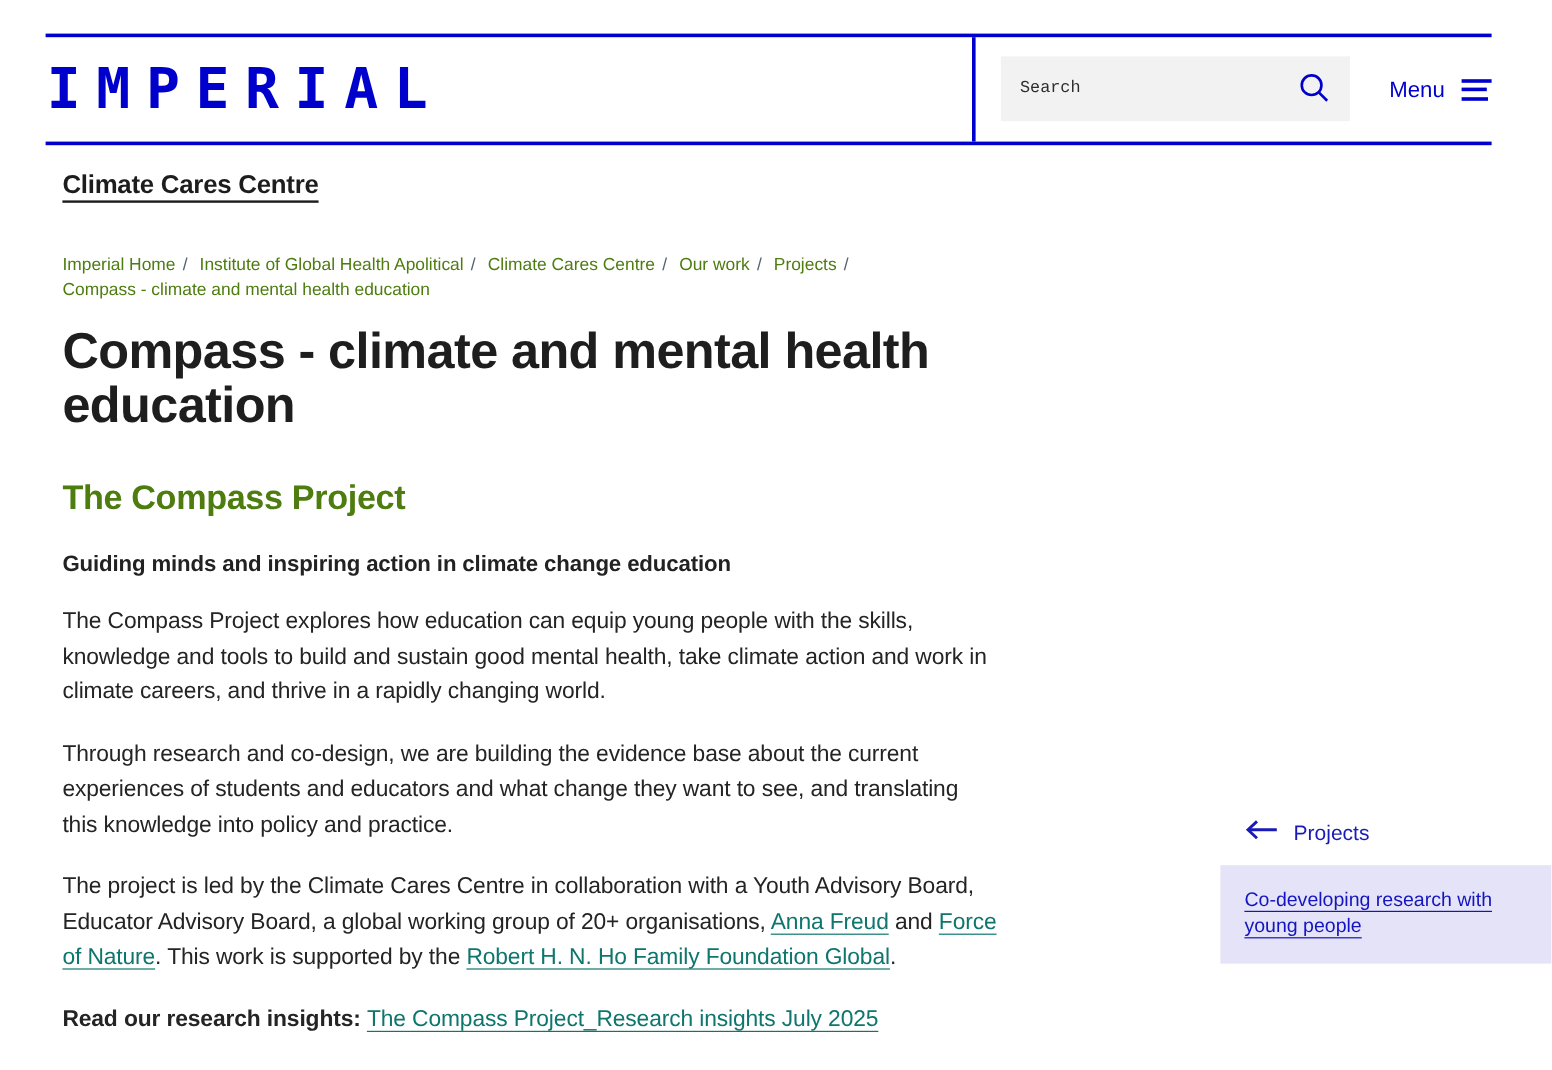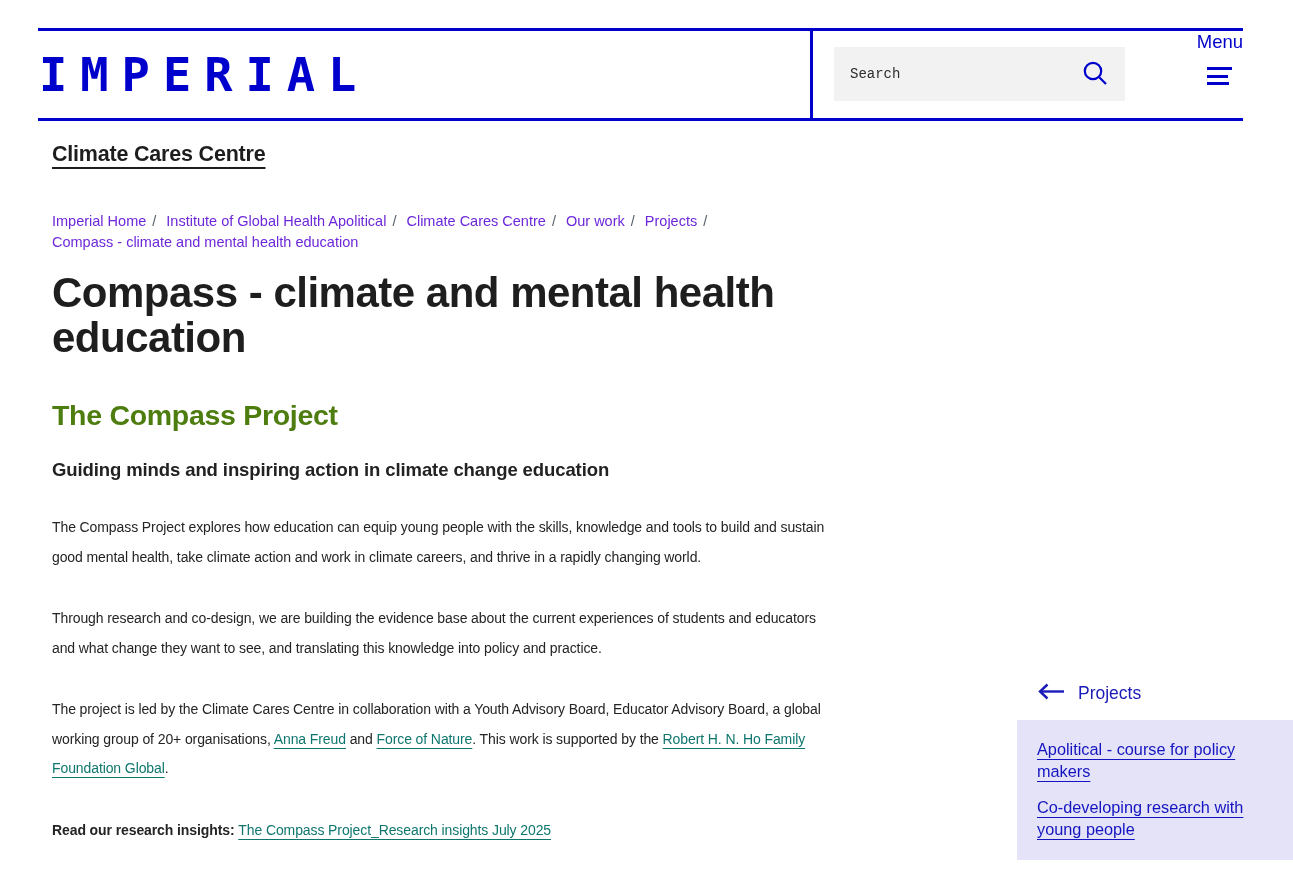--- a/index.html
+++ b/index.html
@@ -25,52 +25,52 @@
   .search-box {
     position:absolute; left:21px; top:16px; width:291px; height:54px;
     background:#f2f2f2; display:flex; align-items:center; padding:0 16px;
   }
   .search-input {
     flex:1; border:none; outline:none; background:transparent;
     font-family:Liberation Mono, monospace; font-size:14px; color:#0c4a6e;
   }
   .search-input::placeholder { color:#2d2d2d; opacity:1; }
   .search-btn { background:none; border:none; cursor:pointer; display:flex; padding:0; }
-  .menu-group { position:absolute; right:0; top:0; height:100%; display:flex; align-items:center; gap:14px; cursor:pointer;flex-direction:column; }
+  .menu-group { position:absolute; right:0; top:0; height:100%; display:flex; align-items:center; gap:14px; cursor:pointer; }
   .menu-label { color:#0000cd; font-size:18.5px; font-weight:500; }
   .hamburger { width:25px; height:18px; display:flex; flex-direction:column; justify-content:space-between; align-items:flex-start; }
   .hamburger span { display:block; height:3px; background:#0000cd; }
   .hamburger span:nth-child(1){ width:25px; }
   .hamburger span:nth-child(2){ width:21px; }
   .hamburger span:nth-child(3){ width:22px; }
 
   
   .site-link-row { margin:21px 52px 0; }
   .site-link {
     display:inline-block; font-size:21.5px; font-weight:bold; color:#1d1d1d;
     text-decoration:underline; text-decoration-thickness:1.5px; text-underline-offset:6px;
     letter-spacing:-0.2px; cursor:pointer;
   }
 
   
   .breadcrumb { margin:44px 52px 0; width:720px; font-size:14.5px; line-height:21px; color:#54616e; }
-  .crumb { color:#6d28d9; text-decoration:none; white-space:nowrap; cursor:pointer; }
+  .crumb { color:#4d7c0f; text-decoration:none; white-space:nowrap; cursor:pointer; }
   .crumb.last { cursor:default; }
   .crumb-sep { margin:0 6px; color:#54616e; }
 
   
   .content { position:relative; margin:17px 50px 0 52px; }
   .main-col { width:780px; }
   h1.page-title {
     font-size:42px; line-height:45px; font-weight:800; color:#1e1e1e;
     letter-spacing:-0.5px;
   }
   h2.section-heading { margin-top:39px; font-size:28.5px; font-weight:800; color:#4d7c0f; letter-spacing:-0.3px; }
   .lead { margin-top:27px; font-size:18.5px; font-weight:bold; color:#222; letter-spacing:-0.1px; }
-  .body-p { margin-top:32px; font-size:14px; line-height:29.5px; color:#242424; letter-spacing:-0.1px; }
+  .body-p { margin-top:22px; font-size:19px; line-height:29.5px; color:#242424; letter-spacing:-0.1px; }
   .body-link { color:#0f766e; text-decoration:underline; text-decoration-thickness:1px; text-underline-offset:4px; cursor:pointer; }
   .insights-label { font-weight:bold; }
 
   
   .sidebar { position:absolute; left:965px; top:413px; width:278px; }
   .back-row { display:flex; align-items:center; gap:12px; margin-left:20px; cursor:pointer; }
   .back-label { color:#1a1ab8; font-size:17.5px; }
   .side-box { margin-top:16px; background:#e4e3f7; padding:18px 20px 20px; display:flex; flex-direction:column; gap:14px; }
   .side-item {
     font-size:16.3px; line-height:22px; color:#1414c0;
@@ -138,20 +138,19 @@
       <div class="back-row">
         <span>
           <svg width="29" height="17" viewBox="0 0 29 17">
             <line x1="3" y1="8.5" x2="27" y2="8.5" stroke="#1a1ab8" stroke-width="2.4"></line>
             <polyline points="10.5,1.5 3,8.5 10.5,15.5" fill="none" stroke="#1a1ab8" stroke-width="2.4"></polyline>
           </svg>
         </span>
         <span class="back-label">Projects</span>
       </div>
       <nav class="side-box">
-        <a class="side-item">Apolitical - course for policy makers</a>
         <a class="side-item">Co-developing research with young people</a>
 
       </nav>
     </aside>
   </div>
 
 </div>
 
 </body></html>

